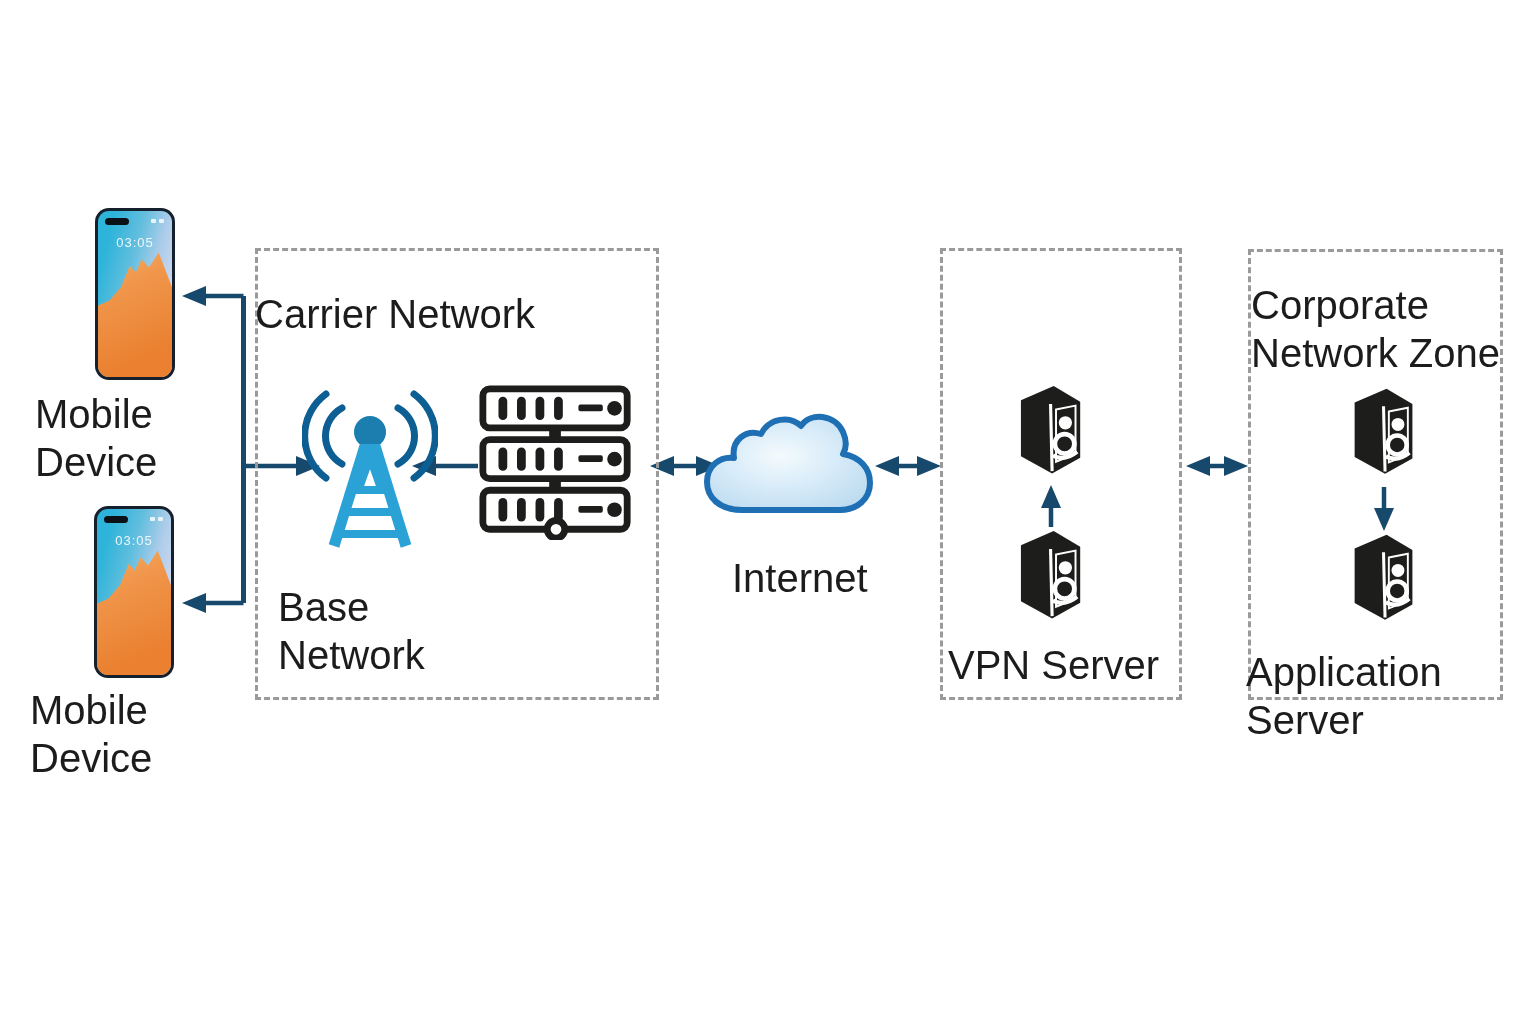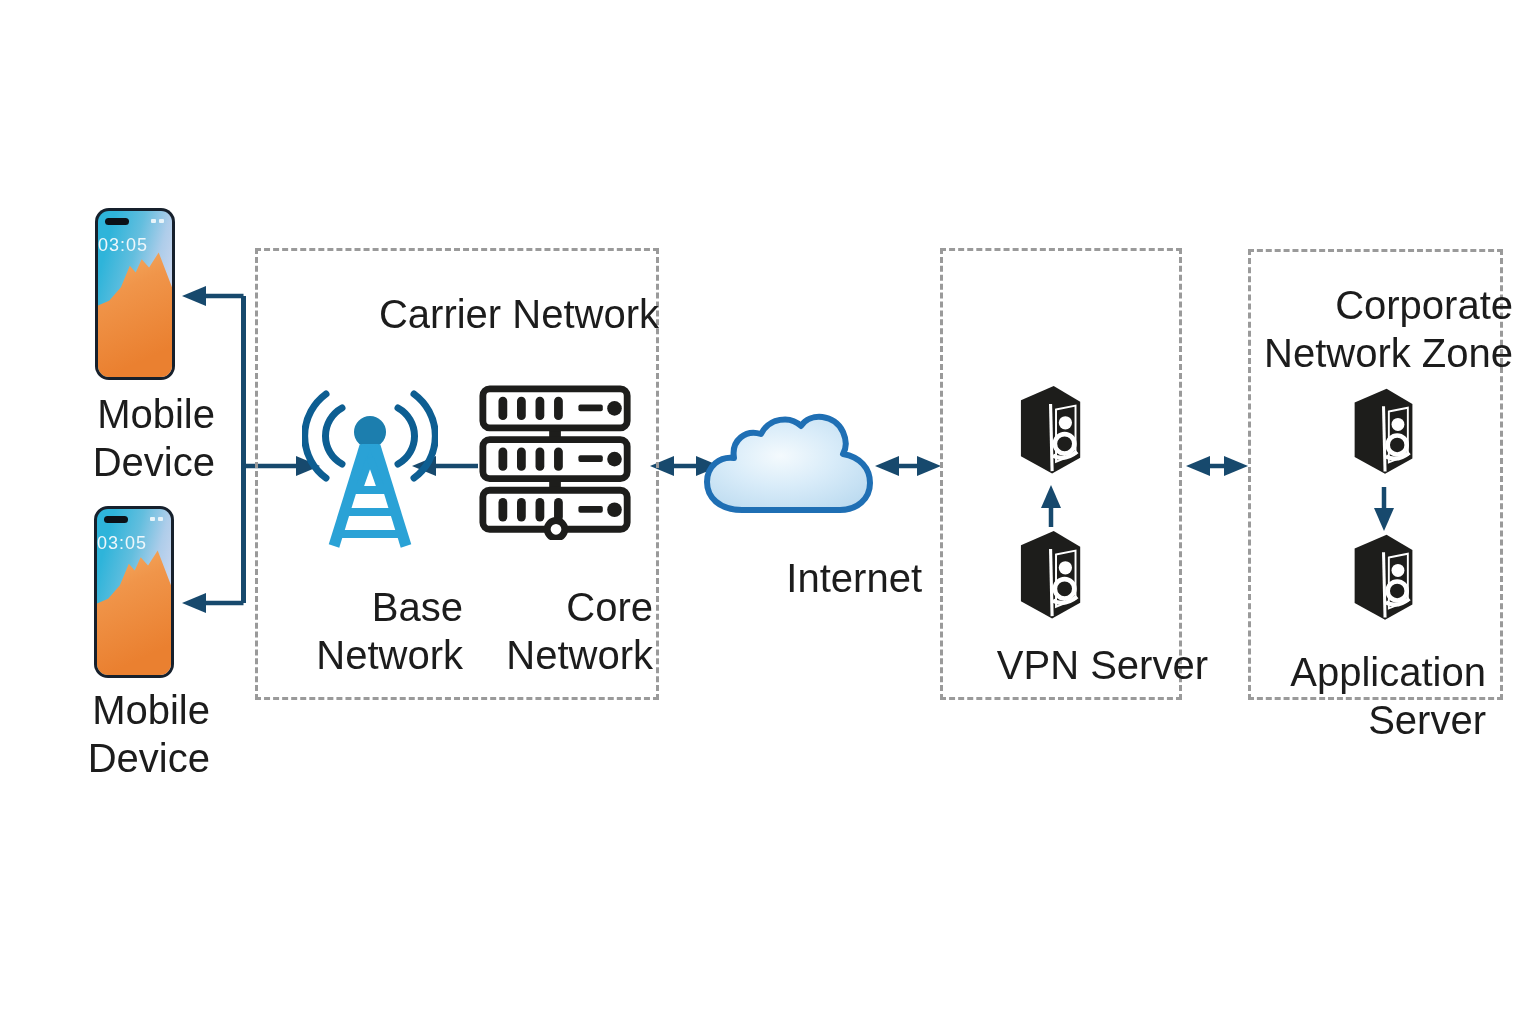--- a/index.html
+++ b/index.html
@@ -1,19 +1,19 @@
 <!DOCTYPE html>
 <html style="--arrow_color: #17496d; --zone_border: #9a9a9a; --text_color: #1c1c1c; --tower_body: #2aa2d6; --tower_circle: #1c7eae; --tower_wave: #0d5e92; --icon_black: #1d1d1b; --cloud_stroke: #1f6fb4; --cloud_fill_center: #f4fafd; --cloud_fill_mid: #d9ecf9; --cloud_fill_edge: #b9d9ef; --phone_frame: #16202c; --phone_screen_top: #2eb4da; --phone_mountain: #f0954a;"><head>
 <meta charset="utf-8">
 <style>
   html,body{margin:0;padding:0;background:#ffffff;}
   .canvas{position:relative;width:1536px;height:1024px;background:#ffffff;overflow:hidden;
           font-family:"Liberation Sans", sans-serif;}
   .zone{position:absolute;border:3px dashed var(--zone_border,#9a9a9a);box-sizing:border-box;background:transparent;}
-  .lbl{position:absolute;text-align:right;font-size:40px;line-height:1.2;color:var(--text_color,#1c1c1c);}
+  .lbl{position:absolute;text-align:left;font-size:40px;line-height:1.2;color:var(--text_color,#1c1c1c);}
   .nowrap{white-space:nowrap;}
   .conn-svg{position:absolute;left:0;top:0;pointer-events:none;}
   .conn{stroke:var(--arrow_color,#17496d);stroke-width:4.5;fill:none;}
   .conn-thick{stroke:var(--arrow_color,#17496d);stroke-width:5;fill:none;}
   .head{fill:var(--arrow_color,#17496d);stroke:none;}
   
   .wave{stroke:var(--tower_wave,#0d5e92);stroke-width:7;fill:none;stroke-linecap:round;}
   .tower-stroke{stroke:var(--tower_body,#2aa2d6);fill:none;stroke-linecap:butt;}
   .tower-fill{fill:var(--tower_body,#2aa2d6);}
   .tower-circle{fill:var(--tower_circle,#1c7eae);}
@@ -34,22 +34,22 @@
   .phone{position:absolute;width:80px;height:172px;background:var(--phone_frame,#16202c);
          border-radius:14px;padding:3px;box-sizing:border-box;}
   .screen{position:relative;width:100%;height:100%;border-radius:11px;overflow:hidden;
           background:linear-gradient(105deg,var(--phone_screen_top,#2eb4da) 15%,#63bede 40%,#aecdea 62%,#d5daf1 85%);}
   .mountain{position:absolute;left:0;top:0;right:0;bottom:0;
             background:linear-gradient(155deg,#f8bd74 5%,var(--phone_mountain,#f0954a) 45%,#ea8030 85%);
             clip-path:polygon(0 100%,0 57%,15% 54%,31% 46%,43% 33%,51% 37%,59% 29%,69% 34%,82% 25%,100% 46%,100% 100%);}
   .cam{position:absolute;top:7px;left:7px;width:24px;height:7px;border-radius:4px;background:#0b1117;}
   .sdots{position:absolute;top:8px;right:7px;width:14px;height:4px;display:flex;gap:3px;}
   .sdots span{display:block;width:5px;height:4px;background:#e8f4fa;border-radius:1px;}
-  .ptime{position:absolute;top:24px;left:0;width:100%;text-align:left;
-         color:#eef7fb;font-size:18px;letter-spacing:1px;}
+  .ptime{position:absolute;top:24px;left:0;width:100%;text-align:center;
+         color:#eef7fb;font-size:13px;letter-spacing:1px;}
 </style>
 </head>
 <body>
 
 <div class="canvas">
 
   <svg width="0" height="0" style="position:absolute" aria-hidden="true">
     <defs>
       <symbol id="sym-server" viewBox="0 0 100 130">
         <polygon class="srv-body" points="14,28 56,10 90,30 90,102 54,122 14,100"></polygon>
@@ -171,21 +171,20 @@
     <path class="tower-stroke" d="M68 72 L80 106" stroke-width="7.5"></path>
     <path class="tower-stroke" d="M46 104 H90" stroke-width="8"></path>
     <path class="tower-stroke" d="M41 126 H95" stroke-width="8"></path>
     <path class="tower-stroke" d="M36 148 H100" stroke-width="8"></path>
   </svg>
   <div class="lbl" style="left:278px;top:583px;width:185px;">Base Network</div>
 
   <svg style="position:absolute;left:478px;top:384px;" width="156" height="156">
       <use href="#sym-rack" width="156" height="156"></use>
     </svg>
-  <div class="lbl" style="left:468px;top:583px;width:185px;">Core Network</div>
 
   <svg style="position:absolute;left:700px;top:398px;" width="180" height="134" viewBox="0 0 180 134">
     <defs>
       <radialGradient id="cloudGrad" cx="45%" cy="42%" r="72%">
         <stop offset="0%" class="cstop1"></stop>
         <stop offset="45%" class="cstop2"></stop>
         <stop offset="100%" class="cstop3"></stop>
       </radialGradient>
     </defs>
     <path class="cloud-path" fill="url(#cloudGrad)" d="M42 112

